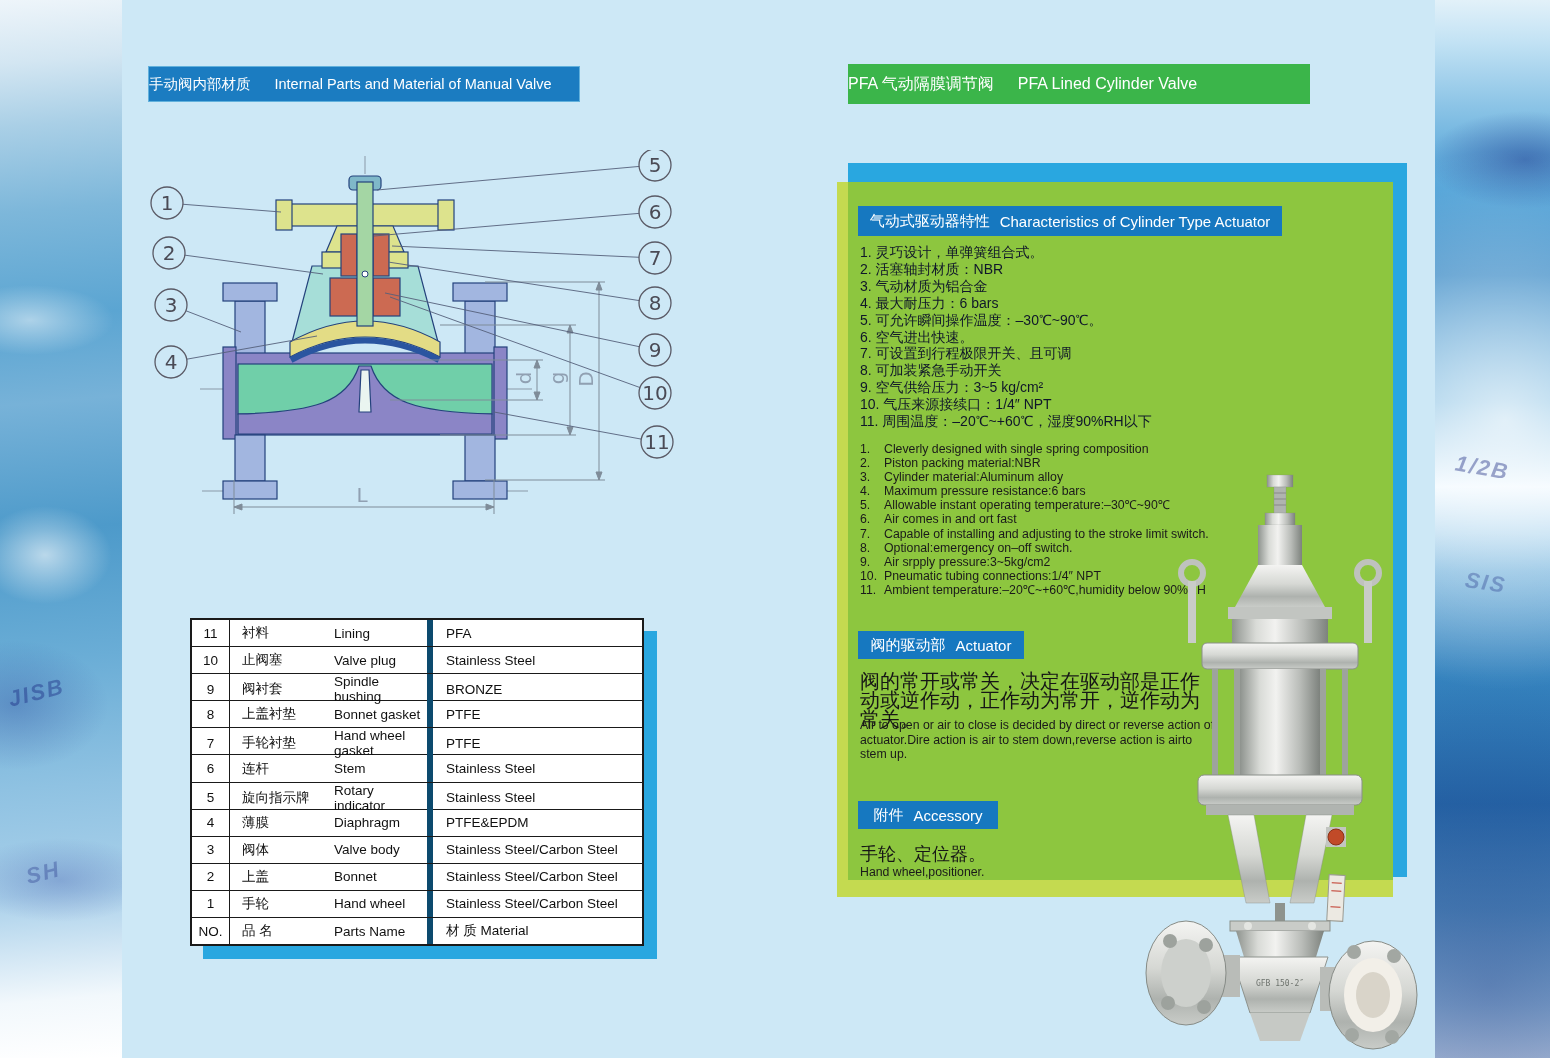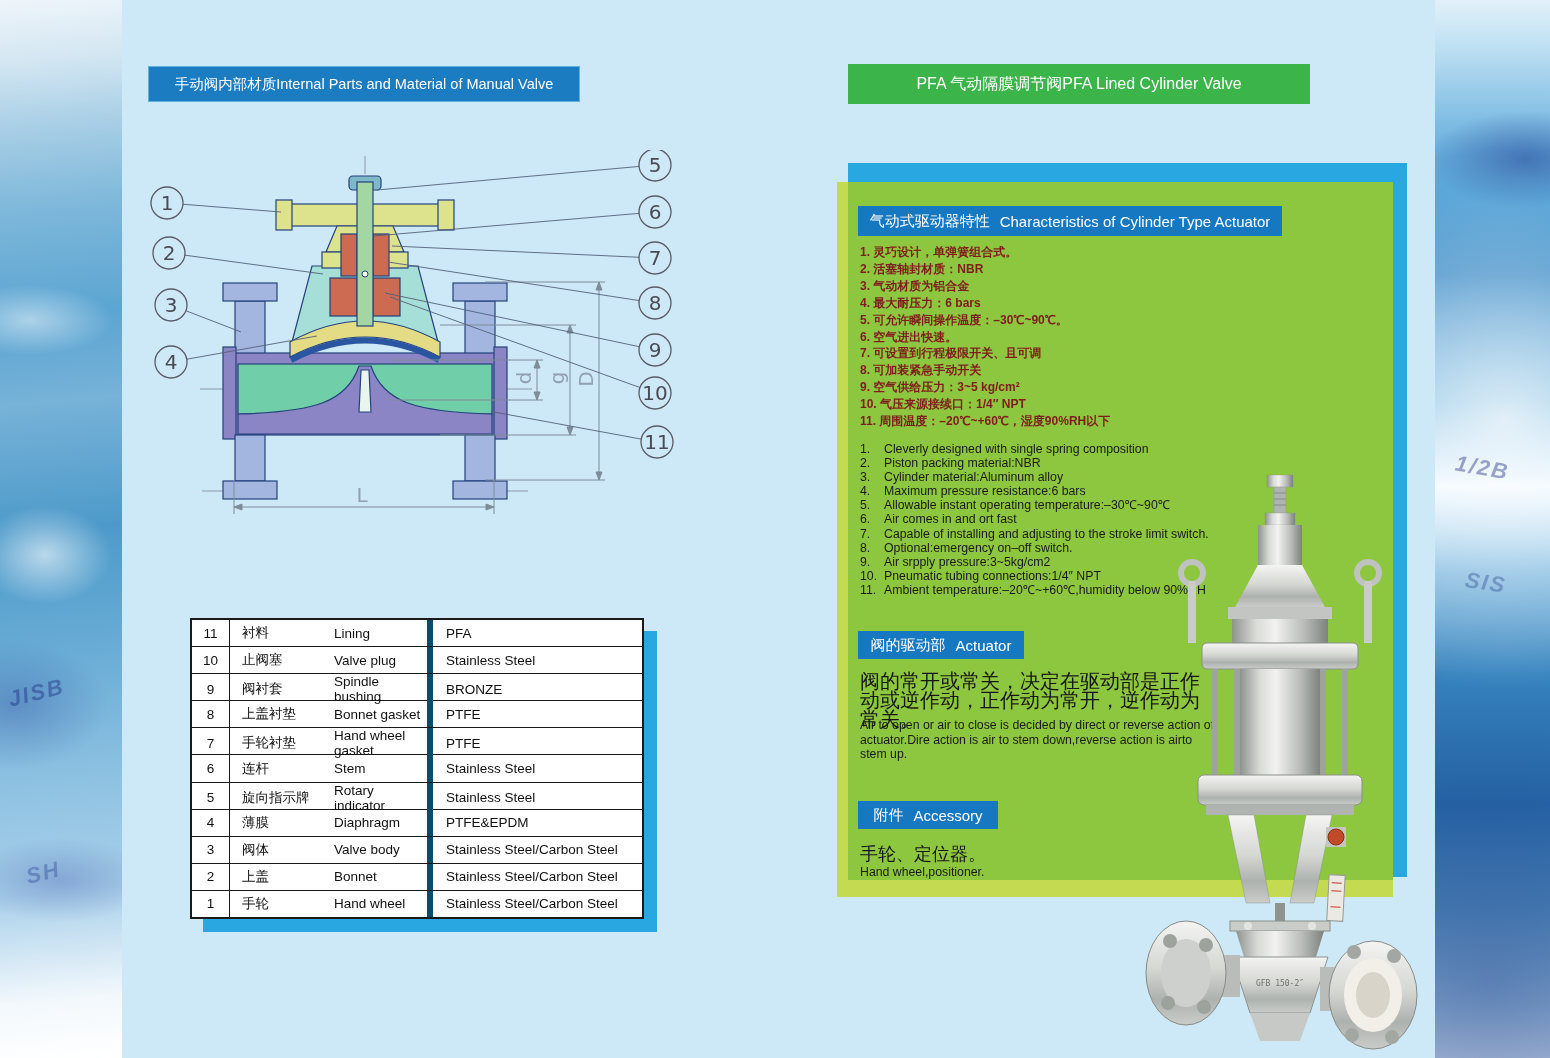--- a/index.html
+++ b/index.html
@@ -20,36 +20,36 @@
     background:
       radial-gradient(circle at 70px 420px, rgba(255,255,255,.75), rgba(255,255,255,0) 42%),
       radial-gradient(circle at 55px 985px, rgba(18,38,120,.4), rgba(18,38,120,0) 46%),
       radial-gradient(ellipse 140px 70px at 90px 160px, rgba(20,40,130,.45), rgba(20,40,130,0) 70%),
       linear-gradient(180deg,#e2f1f9 0%,#c2e2f4 4%,#8cc4e6 10%,#4a9fd6 18%,#2c82c2 26%,
         #6fb4de 38%,#eef8ff 46%,#7fbce2 54%,#3a90c8 64%,#2a72b0 76%,#5898c6 86%,#9cc6e2 95%,#cfe4f2 100%);}
   .strip-text{position:absolute;color:#16247e;opacity:.4;font-weight:bold;font-style:italic;
     font-size:22px;letter-spacing:2px;transform:rotate(-14deg);}
 
   
-  .hdr{position:absolute;color:#fff;display:flex;align-items:center;justify-content:center;gap:0;white-space:nowrap;}
+  .hdr{position:absolute;color:#fff;display:flex;align-items:center;justify-content:flex-start;gap:24px;white-space:nowrap;}
   .hdr-left{left:148px;top:66px;width:430px;height:34px;background:#1b7cc1;border:1px solid #62b1dc;font-size:14.5px;}
   .hdr-right{left:848px;top:64px;width:462px;height:40px;background:#3bb54a;font-size:16px;}
 
   
   .panel-blue{position:absolute;left:848px;top:163px;width:559px;height:714px;background:#29a7e0;}
   .panel-chartreuse{position:absolute;left:837px;top:182px;width:556px;height:715px;background:#c4da50;}
   .panel-green{position:absolute;left:848px;top:182px;width:545px;height:698px;background:#8dc63f;}
 
   .banner{position:absolute;background:#1678c0;color:#fff;display:flex;align-items:center;
           justify-content:center;gap:10px;font-size:15px;white-space:nowrap;}
   .bn-char{left:10px;top:24px;width:424px;height:30px;}
   .bn-act{left:10px;top:449px;width:166px;height:28px;}
   .bn-acc{left:10px;top:619px;width:140px;height:28px;}
 
-  .zh-list{position:absolute;left:12px;top:62px;font-size:12px;line-height:16.9px;color:#7f1d1d;font-weight:bold;}
+  .zh-list{position:absolute;left:12px;top:62px;font-size:14px;line-height:16.9px;color:#0f172a;}
   .en-list{position:absolute;left:12px;top:260px;font-size:12.3px;line-height:14.1px;color:#1a1a1a;}
   .en-item{display:flex;}
   .en-item .n{min-width:24px;}
   .zh-para{position:absolute;left:12px;top:490px;width:352px;font-size:20px;line-height:19px;color:#161616;}
   .en-para{position:absolute;left:12px;top:536px;width:356px;font-size:12.3px;line-height:14.6px;color:#1a1a1a;}
   .zh-acc{position:absolute;left:12px;top:660px;font-size:18px;color:#161616;}
   .en-acc{position:absolute;left:12px;top:683px;font-size:12.3px;color:#1a1a1a;}
 
   
   .parts-table{position:absolute;left:190px;top:618px;width:450px;background:#fff;
@@ -295,20 +295,28 @@
         <div class="c c-mat">Stainless Steel/Carbon Steel</div>
       </div>
       <div class="t-row">
         <div class="c c-no">1</div>
         <div class="c c-name">
           <div class="zh">手轮</div>
           <div class="en">Hand wheel</div>
         </div>
         <div class="c c-mat">Stainless  Steel/Carbon Steel</div>
       </div>
+      <div class="t-row">
+        <div class="c c-no">NO.</div>
+        <div class="c c-name">
+          <div class="zh">品 名</div>
+          <div class="en">Parts Name</div>
+        </div>
+        <div class="c c-mat">材 质   Material</div>
+      </div>
     </div>
 
   <div class="panel-blue"></div>
   <div class="panel-chartreuse"></div>
   <div class="panel-green">
 
     <div class="banner bn-char">
       <span>气动式驱动器特性</span>
       <span>Characteristics of Cylinder Type Actuator</span>
     </div>

